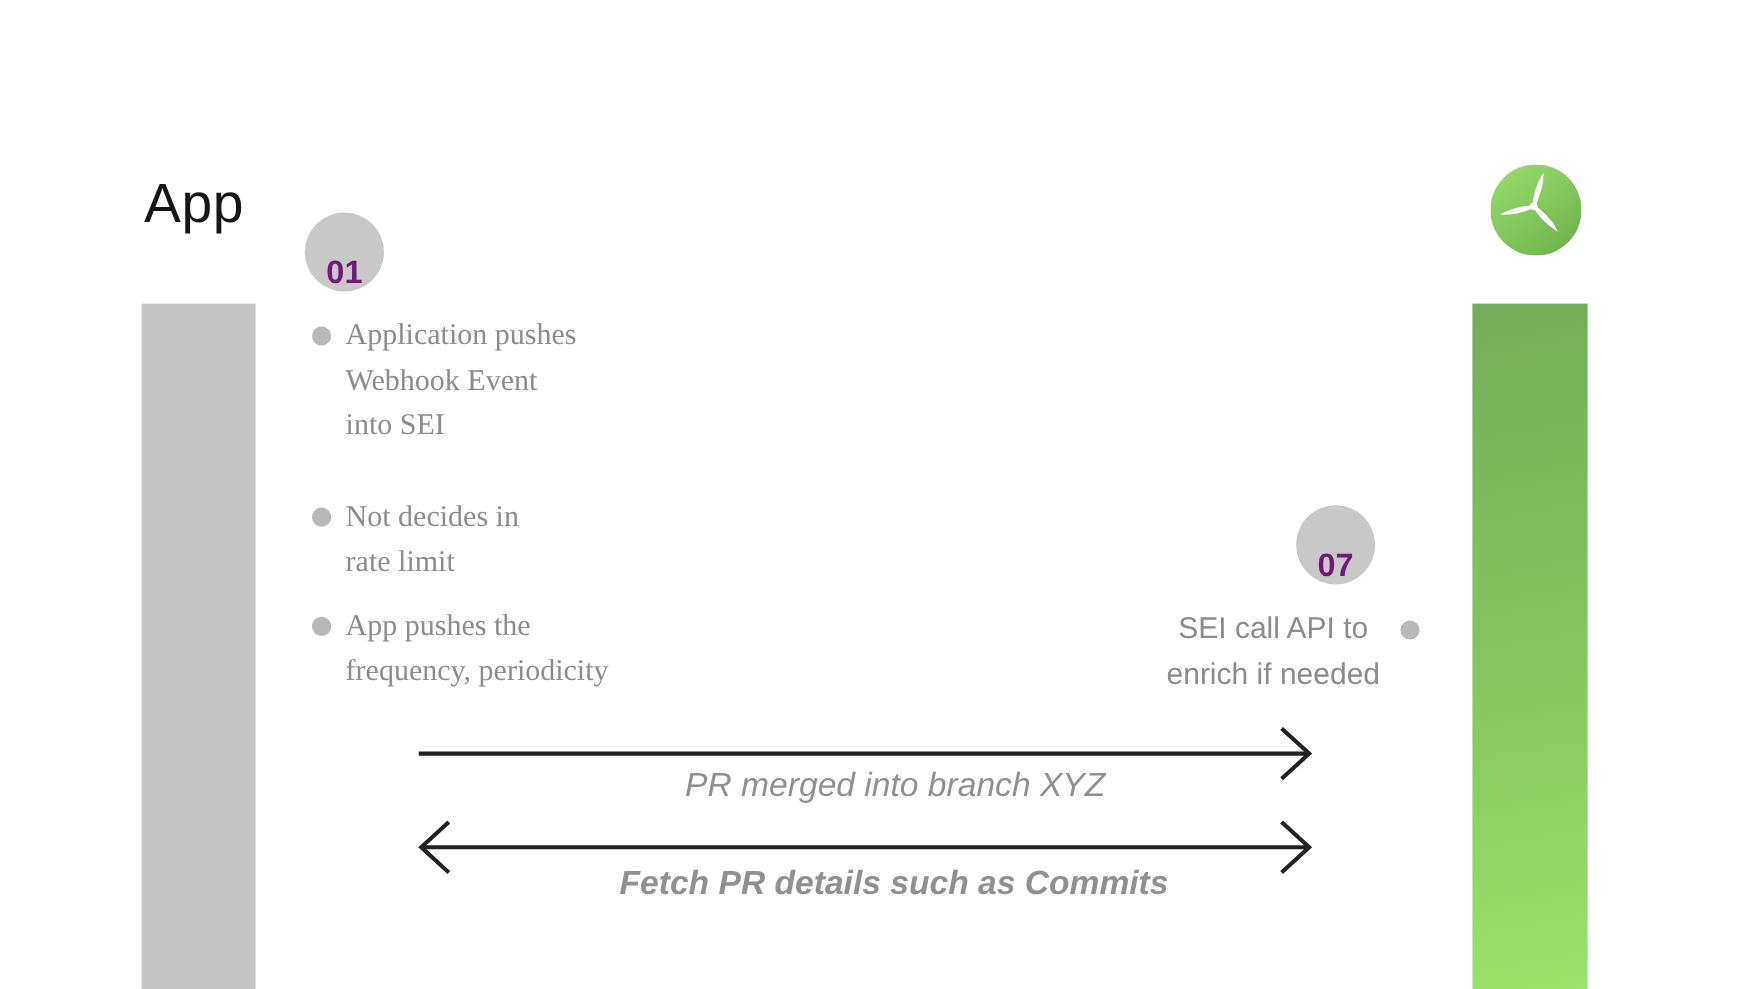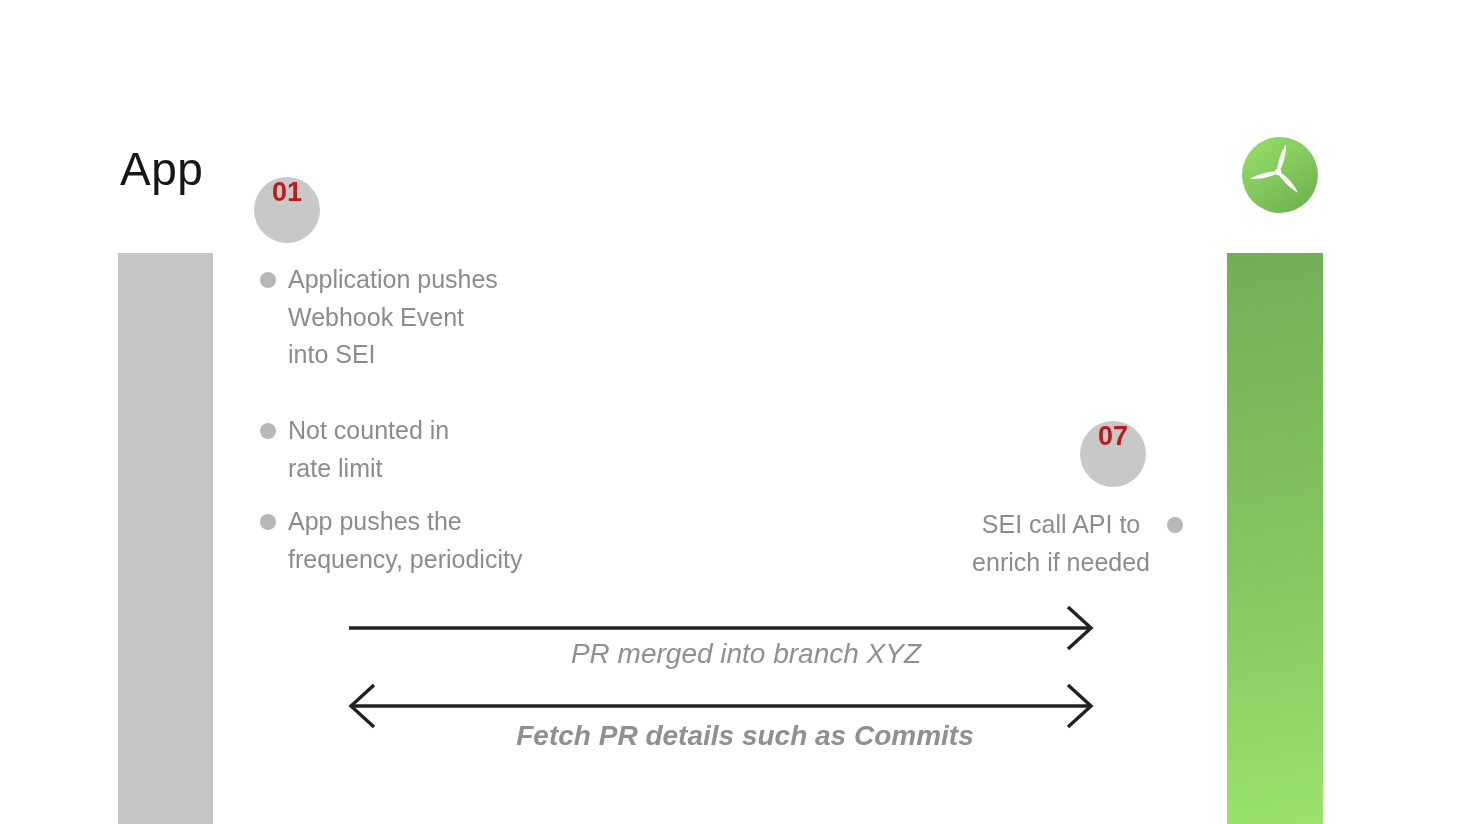--- a/index.html
+++ b/index.html
@@ -11,30 +11,30 @@
   .page-title{
     position:absolute;left:120px;top:100px;
     font-size:46px;line-height:1.1;color:#161618;letter-spacing:0.5px;
   }
   .v-bar{position:absolute;top:209px;height:602px;}
   .v-bar.left{left:118px;width:95px;background:#c5c5c5;}
   .v-bar.right{left:1227px;width:96px;background:linear-gradient(170deg,#72ae57 0%,#84c75f 52%,#9de66f 100%);}
   .logo{position:absolute;left:1242px;top:93px;width:76px;height:76px;}
   .badge{
     position:absolute;width:66px;height:66px;border-radius:50%;
-    background:#c8c8c8;color:#b91c1c;font-weight:700;font-size:27px;
-    display:flex;align-items:flex-start;justify-content:center;
+    background:#c8c8c8;color:#701a75;font-weight:700;font-size:27px;
+    display:flex;align-items:flex-end;justify-content:center;
   }
   .badge.one{left:254px;top:133px;}
   .badge.two{left:1080px;top:377px;}
   .dot{
     width:16px;height:16px;border-radius:50%;background:#b8b8bb;
     display:inline-block;flex:0 0 auto;
   }
-  .bullet{position:absolute;left:260px;display:flex;gap:12px;align-items:flex-start;}
+  .bullet{position:absolute;left:260px;display:flex;gap:12px;align-items:flex-start;font-family:Liberation Serif, serif;}
   .bullet .dot{margin-top:11px;}
   .note{
     font-size:25px;line-height:37.5px;color:#8b8b90;white-space:pre-line;
   }
   .bullet.b1{top:217px;}
   .bullet.b2{top:368px;}
   .bullet.b3{top:459px;}
   .right-note{position:absolute;top:462px;right:310px;text-align:center;}
   .right-dot{position:absolute;left:1167px;top:473px;}
   .arrow{position:absolute;left:345px;width:752px;height:46px;}
@@ -86,21 +86,21 @@
   </div>
 
   <div class="bullet b1">
     <span class="dot"></span>
     <span class="note">Application pushes
 Webhook Event
 into SEI</span>
   </div>
   <div class="bullet b2">
     <span class="dot"></span>
-    <span class="note">Not counted in
+    <span class="note">Not decides in
 rate limit</span>
   </div>
   <div class="bullet b3">
     <span class="dot"></span>
     <span class="note">App pushes the
 frequency, periodicity</span>
   </div>
 
   <div class="right-note">
     <span class="note">SEI call API to

